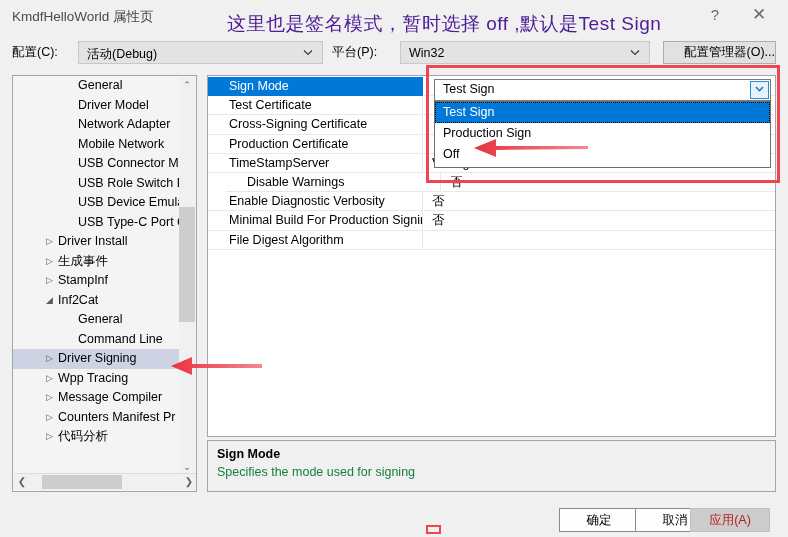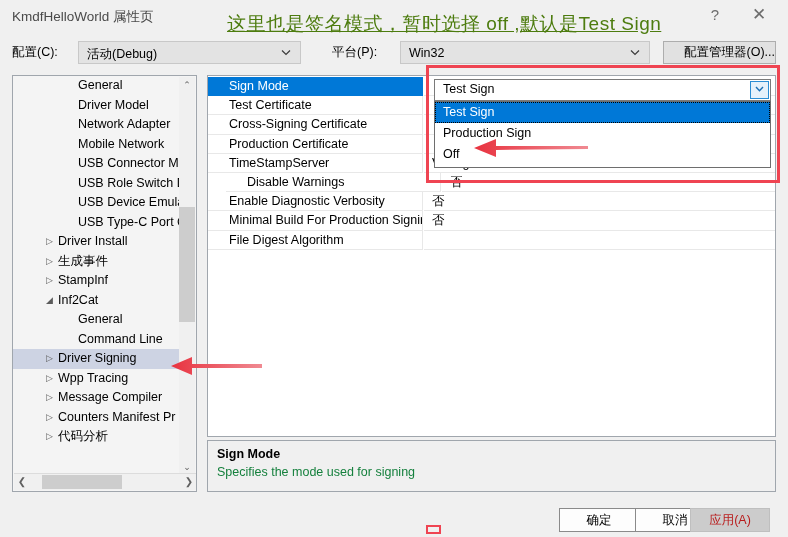--- a/index.html
+++ b/index.html
@@ -72,21 +72,21 @@
     left: 8px; top: 4px;
     font-size: 12.5px;
     color: #000;
     white-space: nowrap;
   }
   .combo .arrow {
     position: absolute;
     right: 7px; top: 3px;
     width: 14px; height: 14px;
   }
-  #cfg-combo { left: 78px; top: 8px; width: 223px; }
+  #cfg-combo { left: 78px; top: 8px; width: 245px; }
   #plat-combo { left: 400px; top: 8px; width: 250px; }
 
   #cfgmgr-btn {
     position: absolute;
     left: 663px; top: 8px;
     width: 113px; height: 23px;
     background: #e1e1e1;
     border: 1px solid #adadad;
     box-sizing: border-box;
     font-size: 12.5px;
@@ -327,24 +327,23 @@
   }
   #ok-btn { left: 559px; background: #fdfdfd; border-color: #8a8a8a; }
   #cancel-btn { left: 635px; background: #fdfdfd; border-color: #8a8a8a; }
   #apply-btn { left: 690px; background: #cccccc; border-color: #bfbfbf; color: #b91c1c; }
 
   
   #annot-text {
     position: absolute;
     left: 227px; top: 11px;
     font-size: 19px;
-    color: #4d7c0f;
+    color: #4c1d95;
     white-space: nowrap;
     letter-spacing: 0.5px;
-    text-decoration: underline;
   }
   #annot-rect {
     position: absolute;
     left: 426px; top: 65px;
     width: 354px; height: 118px;
     border: 3px solid #ef4452;
     box-sizing: border-box;
     z-index: 30;
     pointer-events: none;
   }

